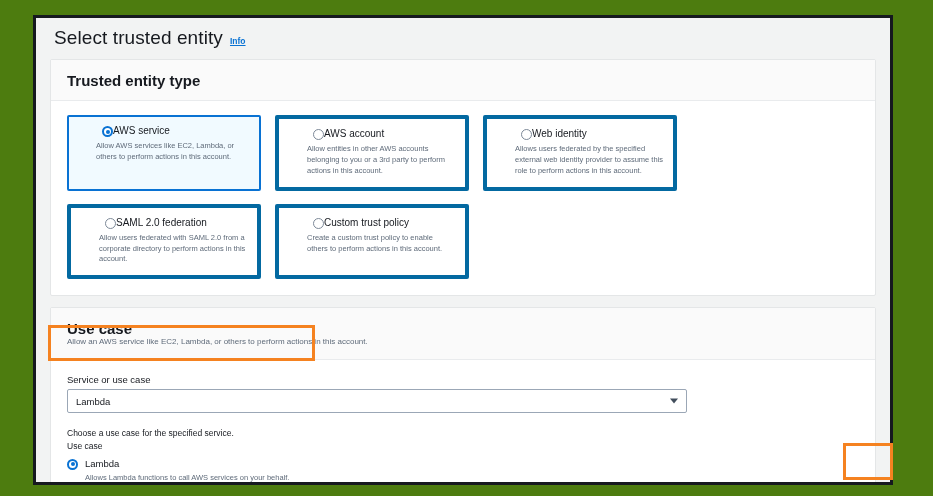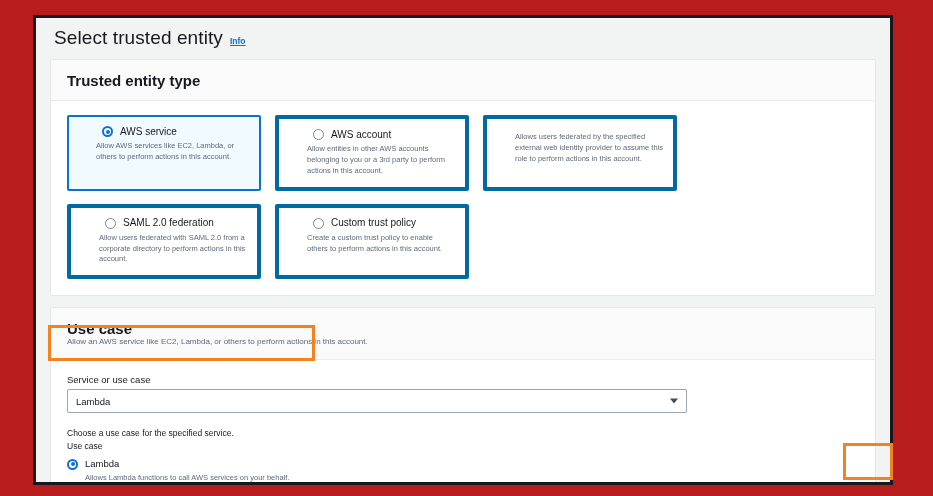--- a/index.html
+++ b/index.html
@@ -9,21 +9,21 @@
     width: 933px;
     height: 496px;
     overflow: hidden;
     font-family: "Liberation Sans", sans-serif;
   }
 
   #screen {
     position: relative;
     width: 933px;
     height: 496px;
-    background: #b91c1c;
+    background: #4d7c0f;
   }
 
   
   #page-frame {
     position: absolute;
     left: 33px;
     top: 15px;
     width: 860px;
     height: 470px;
     background: #f2f3f3;
@@ -108,22 +108,21 @@
     min-height: 54px;
   }
   .tile.selected {
     border: 2px solid #0972d3;
     background: #f1faff;
     padding: 8px 9px 9px 9px;
   }
 
   .tile-top {
     display: flex;
-    align-items: flex-end;
-    gap: 7px;
+    align-items: center;
     padding-left: 24px;
   }
 
   .radio {
     width: 11px;
     height: 11px;
     border-radius: 50%;
     border: 1.4px solid #7d8998;
     background: #ffffff;
     box-sizing: border-box;
@@ -280,20 +279,24 @@
 
             <div class="tile">
               <div class="tile-top">
                 <span class="radio"></span>
                 <span class="tile-label">AWS account</span>
               </div>
               <div class="tile-desc">Allow entities in other AWS accounts belonging to you or a 3rd party to perform actions in this account.</div>
             </div>
 
             <div class="tile">
+              <div class="tile-top">
+                <span class="radio"></span>
+                <span class="tile-label">Web identity</span>
+              </div>
               <div class="tile-desc">Allows users federated by the specified external web identity provider to assume this role to perform actions in this account.</div>
             </div>
 
           </div>
 
           <div class="tile-row">
 
             <div class="tile">
               <div class="tile-top">
                 <span class="radio"></span>

